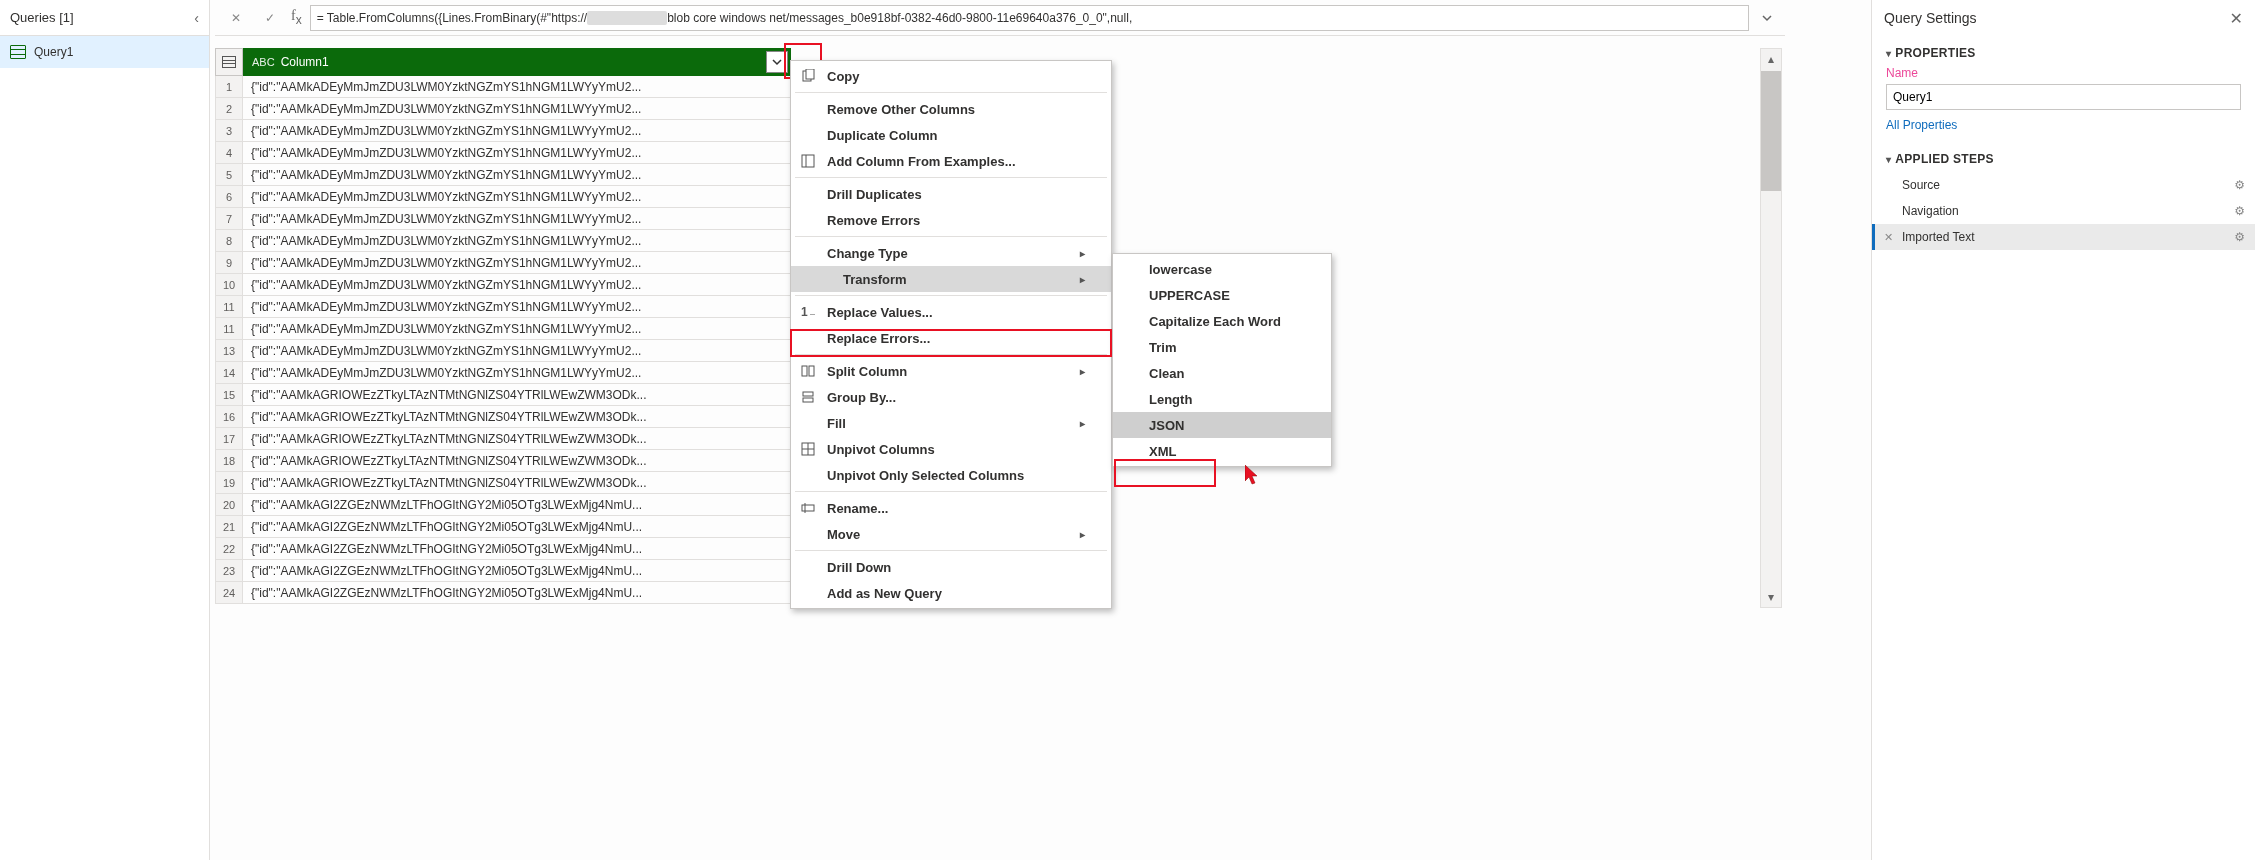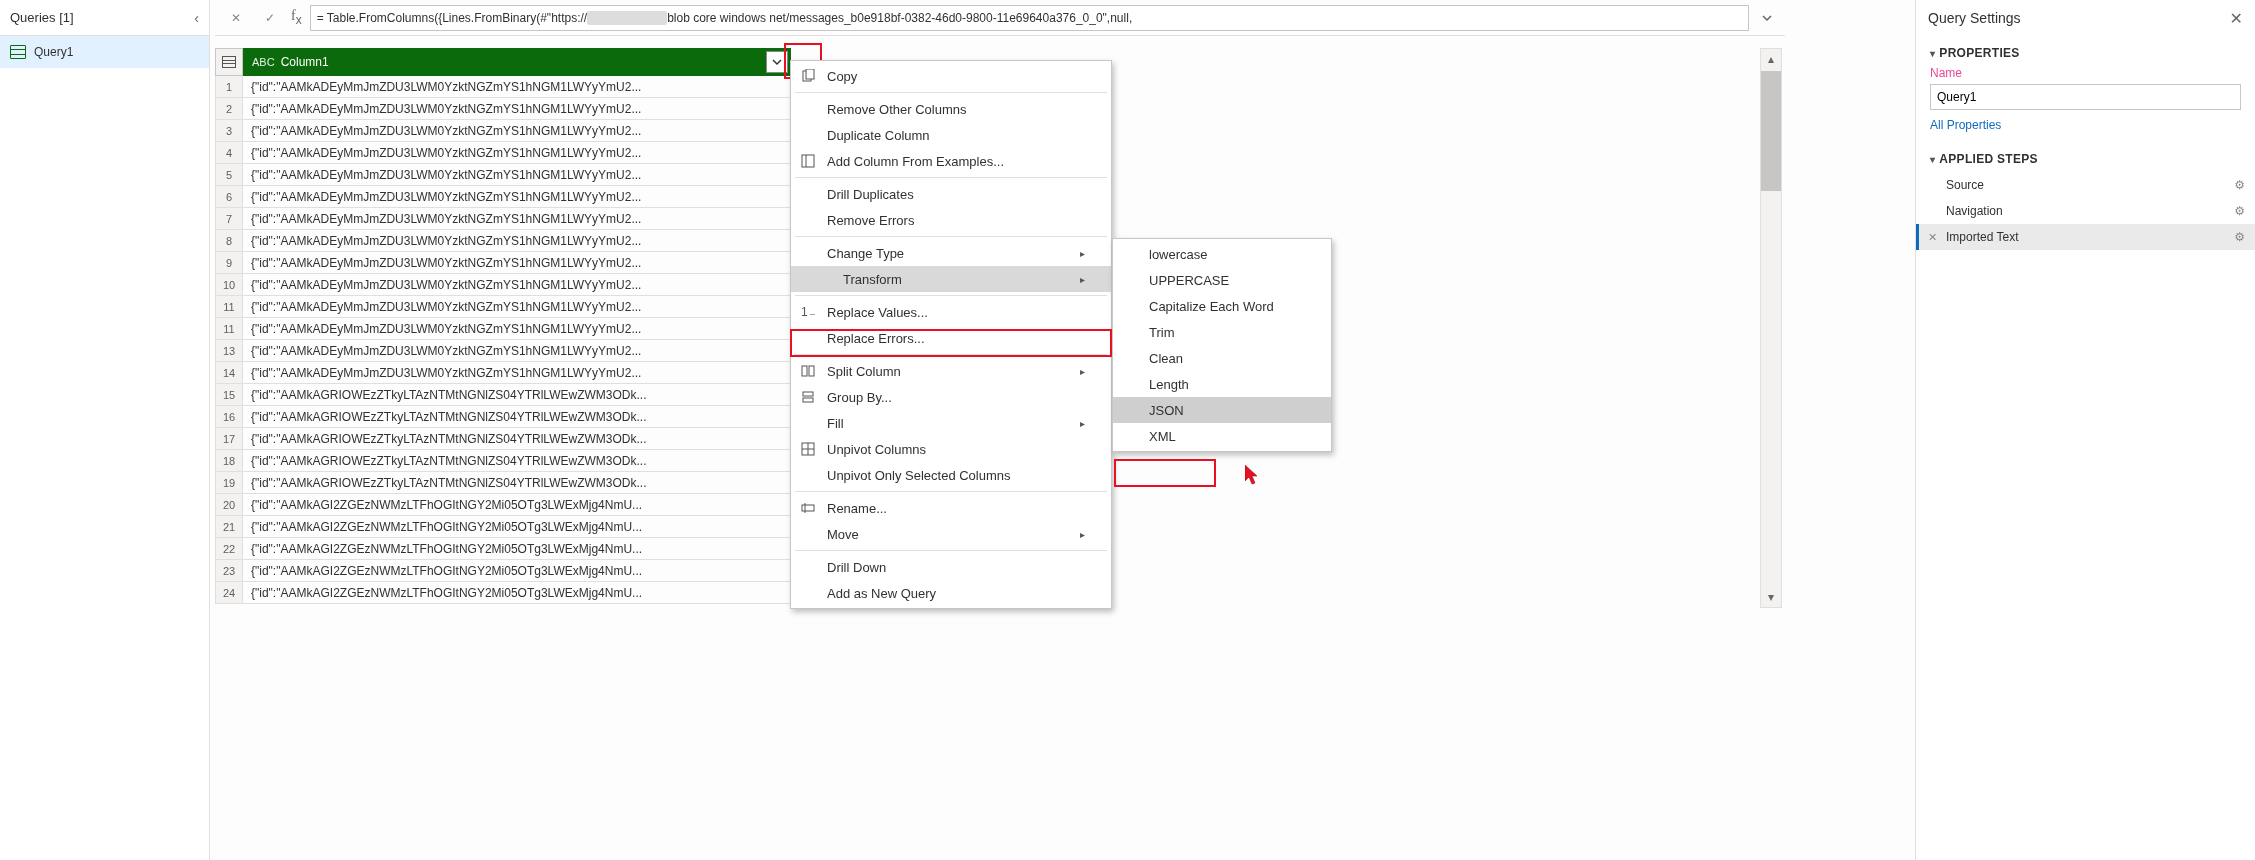--- a/index.html
+++ b/index.html
@@ -40,32 +40,32 @@
 .data-row { display:flex; height:22px; }
 .rownum-cell { width:28px; text-align:center; color:#605e5c; background:#f3f2f1; border:1px solid #e1dfdd; border-top:none; display:flex; align-items:center; justify-content:center; font-size:11px; }
 .data-cell { flex:1; max-width:548px; padding: 0 8px; border:1px solid #e1dfdd; border-top:none; border-left:none; display:flex; align-items:center; font-size:12px; color:#323130; white-space:nowrap; overflow:hidden; text-overflow:ellipsis; }
 
 .vscroll-track { position:absolute; right:-20px; top:60px; width:22px; bottom:4px; display:flex; flex-direction:column; background:#f3f2f1; border:1px solid #e1dfdd; }
 .vscroll-arrow { height:20px; display:flex; align-items:center; justify-content:center; color:#666; cursor:pointer; }
 .vscroll-thumb { background:#c8c6c4; width:100%; height:120px; margin-top:2px; cursor:pointer; }
 
 
 .menu { position:absolute; background:#fff; border:1px solid #c8c6c4; box-shadow: 2px 3px 6px rgba(0,0,0,.25); padding: 2px 0; }
-.menu-item { display:flex; align-items:center; height:26px; padding: 0 26px 0 8px; gap:10px; cursor:pointer; white-space:nowrap; }
+.menu-item { display:flex; align-items:center; height:26px; padding: 0 26px 0 8px; gap:10px; cursor:pointer; white-space:nowrap;font-weight:bold; }
 .menu-item.hovered { background:#d9d9d9;gap:26px; }
 .menu-item.hovered2 { background:#cfcfcf; }
 .menu-item .mi-icon { width:18px; display:flex; align-items:center; justify-content:center; color:#555; }
 .menu-item .mi-label { flex:1; font-size:13px; }
 .menu-item .mi-arrow { color:#555; font-size:10px; }
 .menu-sep { height:1px; background:#e1dfdd; margin:3px 4px; } 
 
 .red-outline { border:2px solid #e81123; position:absolute; pointer-events:none; }
 
 
-.settings-panel { position:absolute; right:0; top:0; width:340px; height:860px; background:#fff; border-left:1px solid #e1dfdd; }
+.settings-panel { position:absolute; right:0; top:0; width:384px; height:860px; background:#fff; border-left:1px solid #e1dfdd; }
 .settings-header { display:flex; align-items:center; justify-content:space-between; height:36px; padding:0 12px; }
 .settings-title { font-size:14px; color:#323130; }
 .settings-close { color:#666; font-size:16px; cursor:pointer; }
 .settings-section-title { display:flex; align-items:center; gap:4px; padding: 10px 14px 6px; font-weight:600; font-size:12px; color:#323130; letter-spacing:.3px; }
 .settings-section-title .caret { font-size:10px; color:#555; }
 .settings-label { padding: 0 14px 4px; font-size:12px; color:#ec4899; }
 .settings-input { margin: 0 14px 6px; width: calc(100% - 28px); height:26px; border:1px solid #c8c6c4; padding: 0 6px; font-size:12px; }
 .settings-link { padding: 2px 14px 10px; color:#0f6cbd; cursor:pointer; font-size:12px; }
 
 .steps-list { padding: 0; }
@@ -360,21 +360,21 @@
       <div class="menu-item">
         <span class="mi-icon"></span>
         <span class="mi-label">Drill Down</span>
       </div>
       <div class="menu-item">
         <span class="mi-icon"></span>
         <span class="mi-label">Add as New Query</span>
       </div>
     </div>
 
-  <div class="menu" id="sub" style="left:897px; top:238px; width:220px;">
+  <div class="menu" id="sub" style="left:897px; top:253px; width:220px;">
       <div class="menu-item">
         <span class="mi-icon"></span>
         <span class="mi-label">lowercase</span>
       </div>
       <div class="menu-item">
         <span class="mi-icon"></span>
         <span class="mi-label">UPPERCASE</span>
       </div>
       <div class="menu-item">
         <span class="mi-icon"></span>

